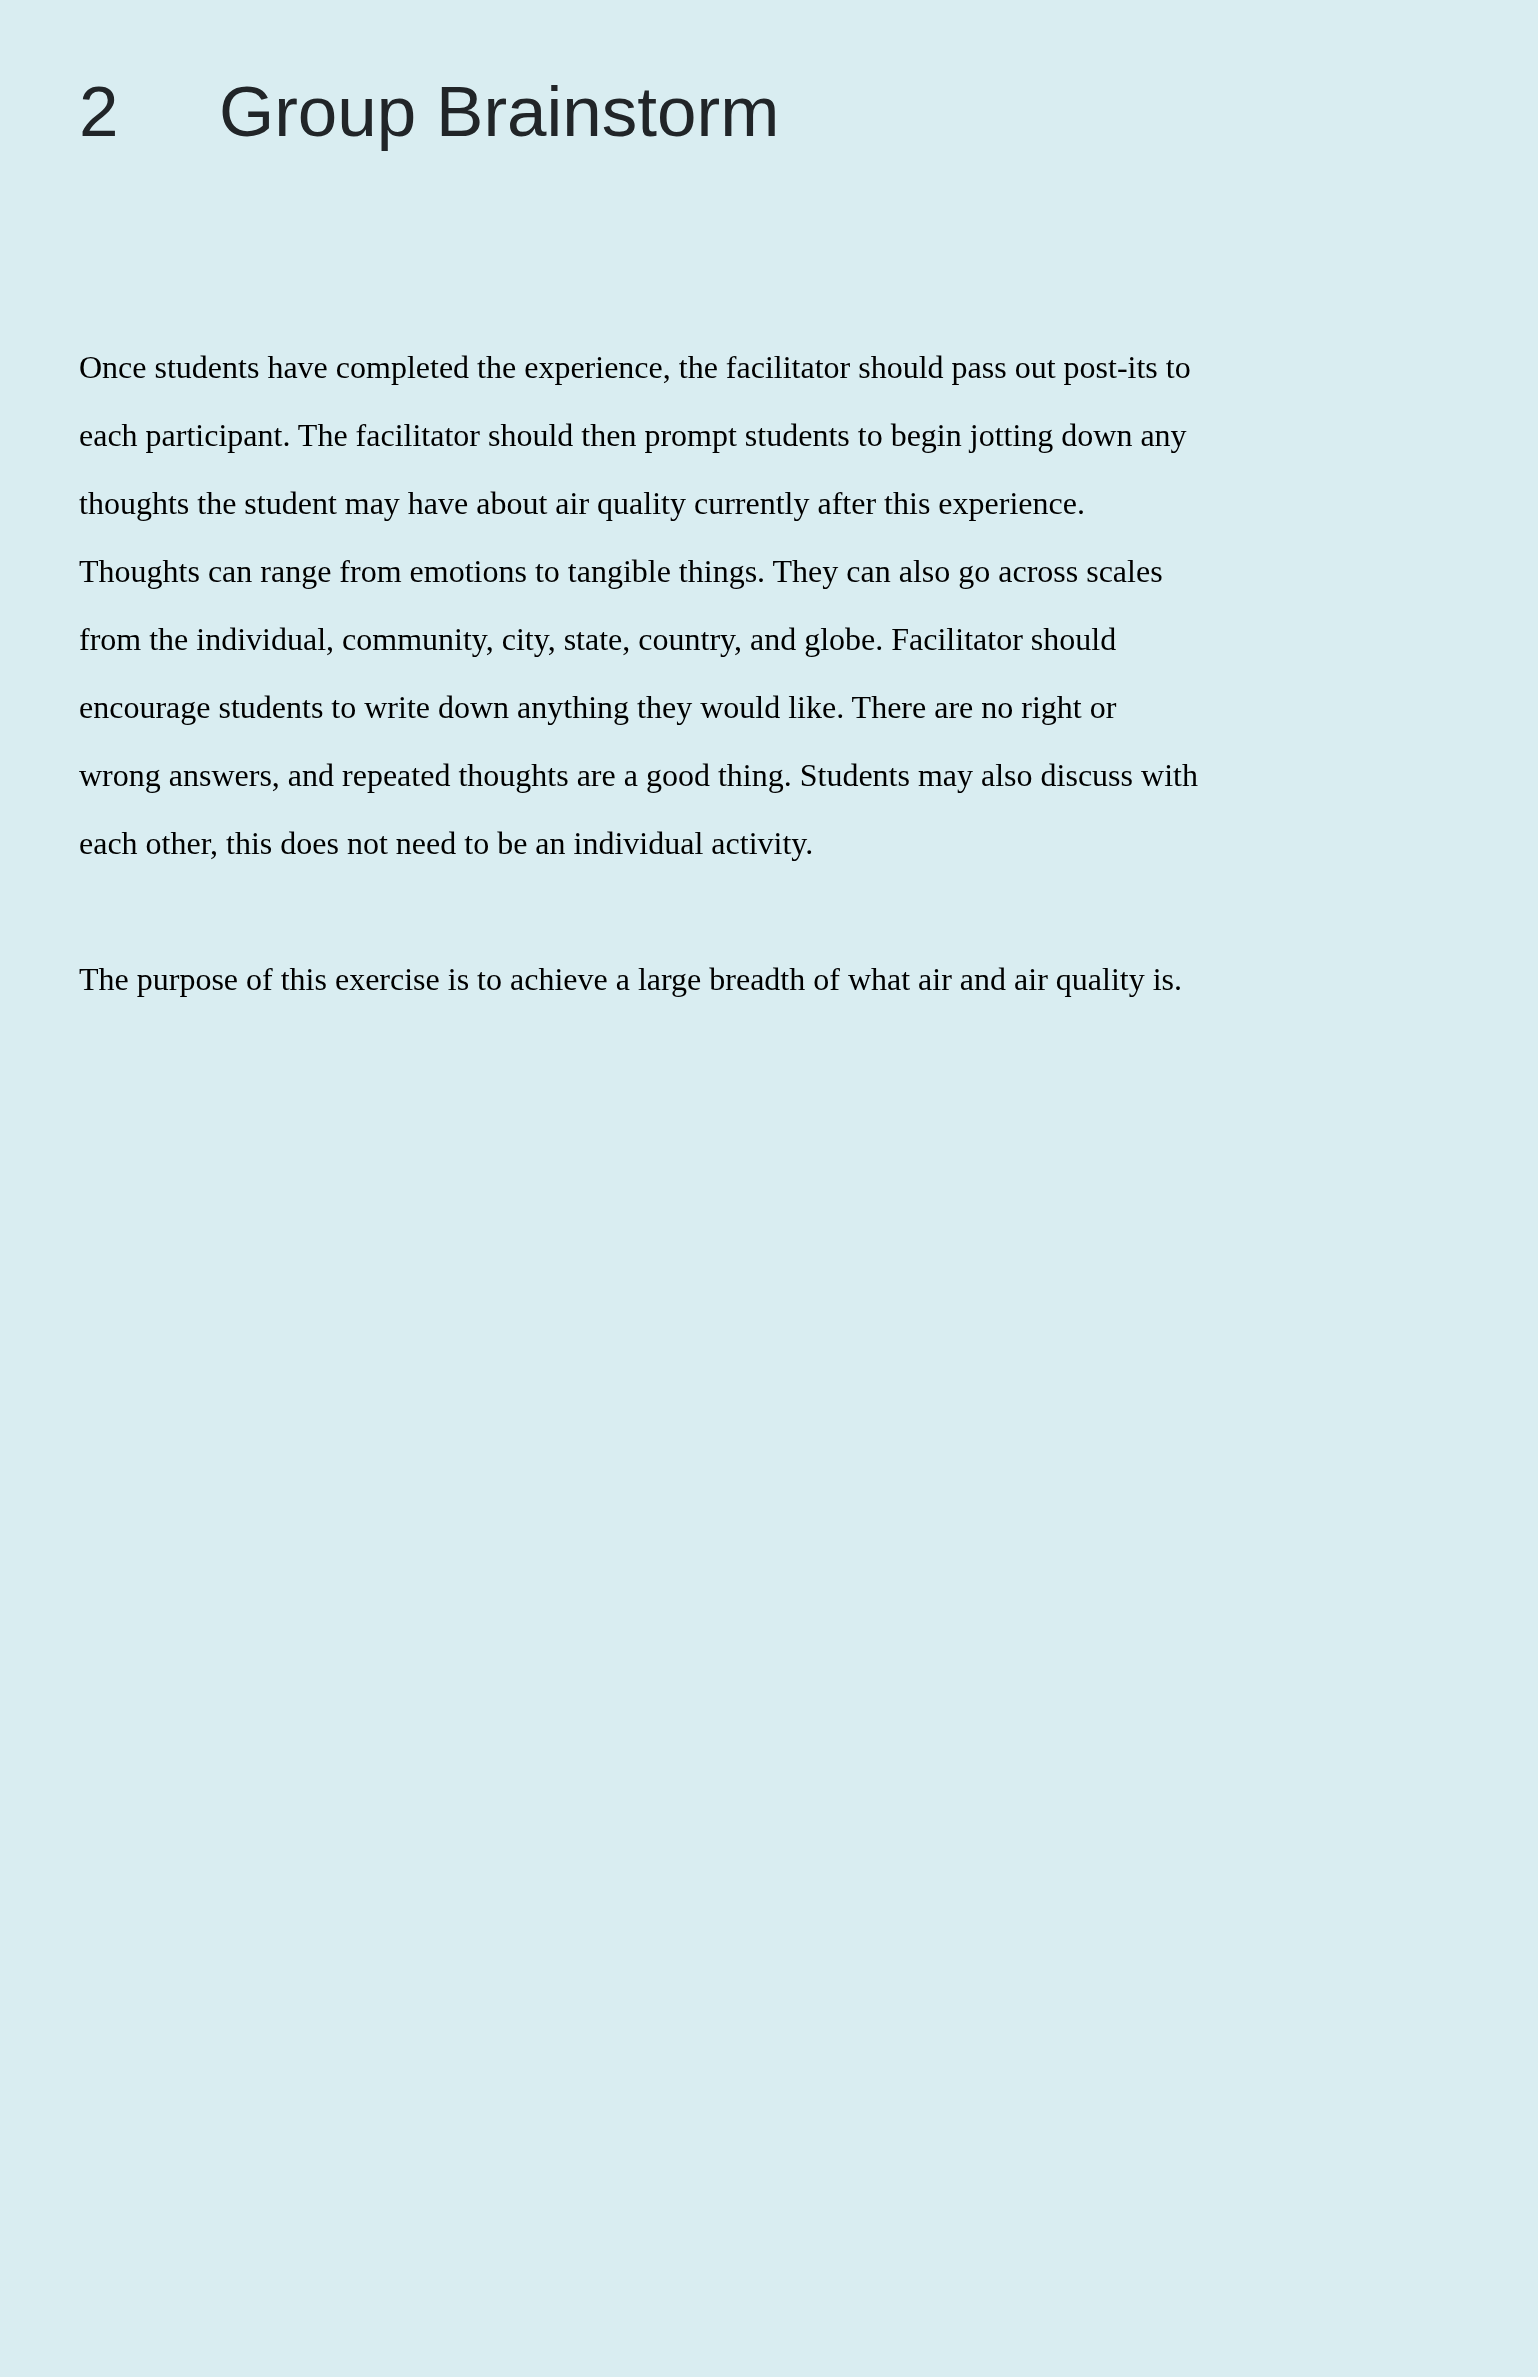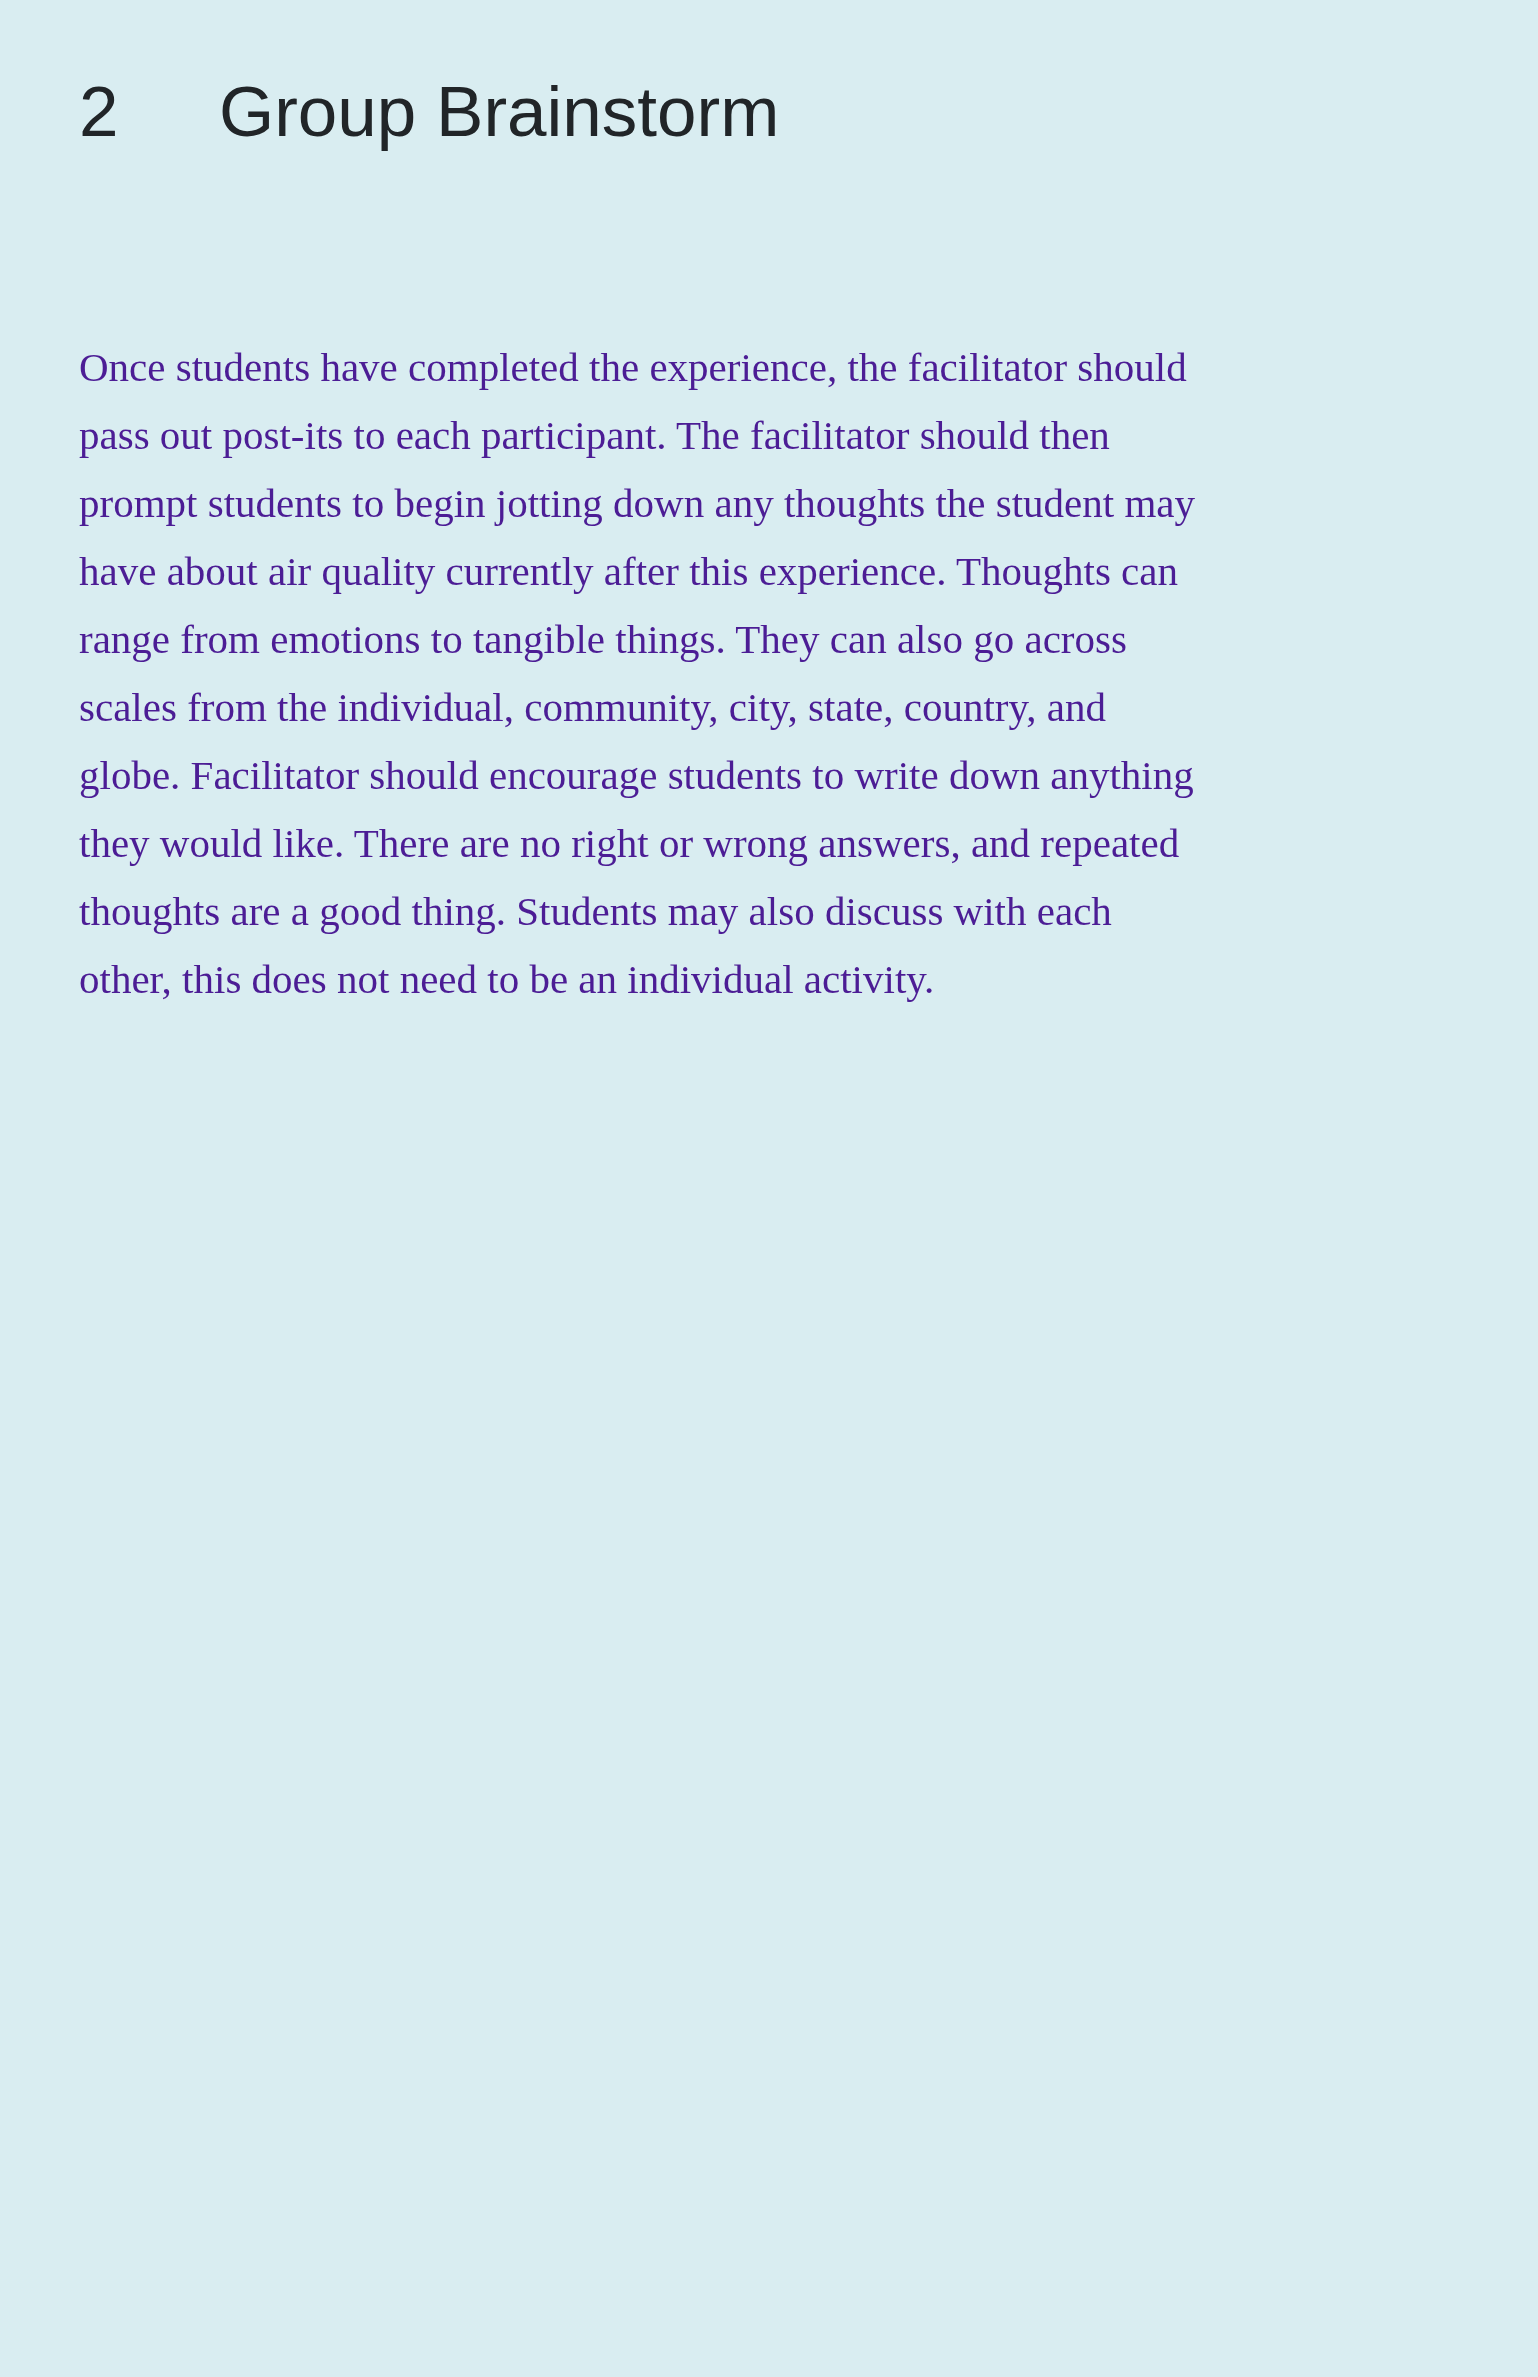--- a/index.html
+++ b/index.html
@@ -34,23 +34,23 @@
     width: 140px;
     flex: 0 0 140px;
   }
   .heading-title {
     display: flex;
     flex-direction: column;
   }
   .body-copy {
     margin-top: 172px;
     width: 1119px;
-    font-size: 41px;
+    font-size: 32px;
     line-height: 68px;
-    color: #4c1d95;
+    color: #000000;
   }
   .body-copy p {
     margin: 0 0 68px 0;
   }
   .body-copy p:last-child {
     margin-bottom: 0;
   }
 </style>
 </head>
 <body>
@@ -59,16 +59,17 @@
 
   <div class="heading">
     <span class="heading-number">2</span>
     <span class="heading-title">
       <span>Group Brainstorm</span>
     </span>
   </div>
 
   <div class="body-copy">
     <p>Once students have completed the experience, the facilitator should pass out post-its to each participant. The facilitator should then prompt students to begin jotting down any thoughts the student may have about air quality currently after this experience. Thoughts can range from emotions to tangible things. They can also go across scales from the individual, community, city, state, country, and globe. Facilitator should encourage students to write down anything they would like. There are no right or wrong answers, and repeated thoughts are a good thing. Students may also discuss with each other, this does not need to be an individual activity.</p>
+    <p>The purpose of this exercise is to achieve a large breadth of what air and air quality is.</p>
   </div>
 
 </div>
 
 
 </body></html>

